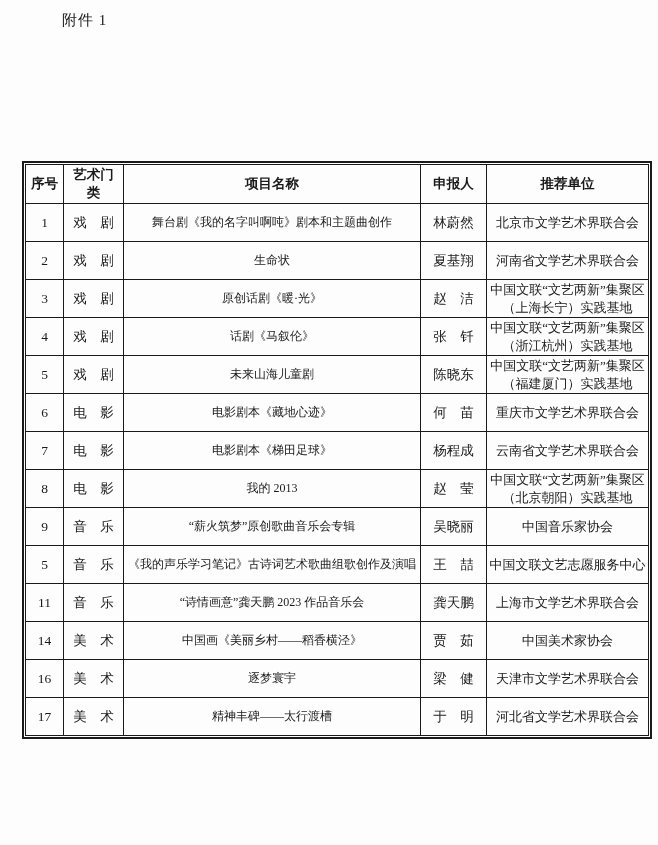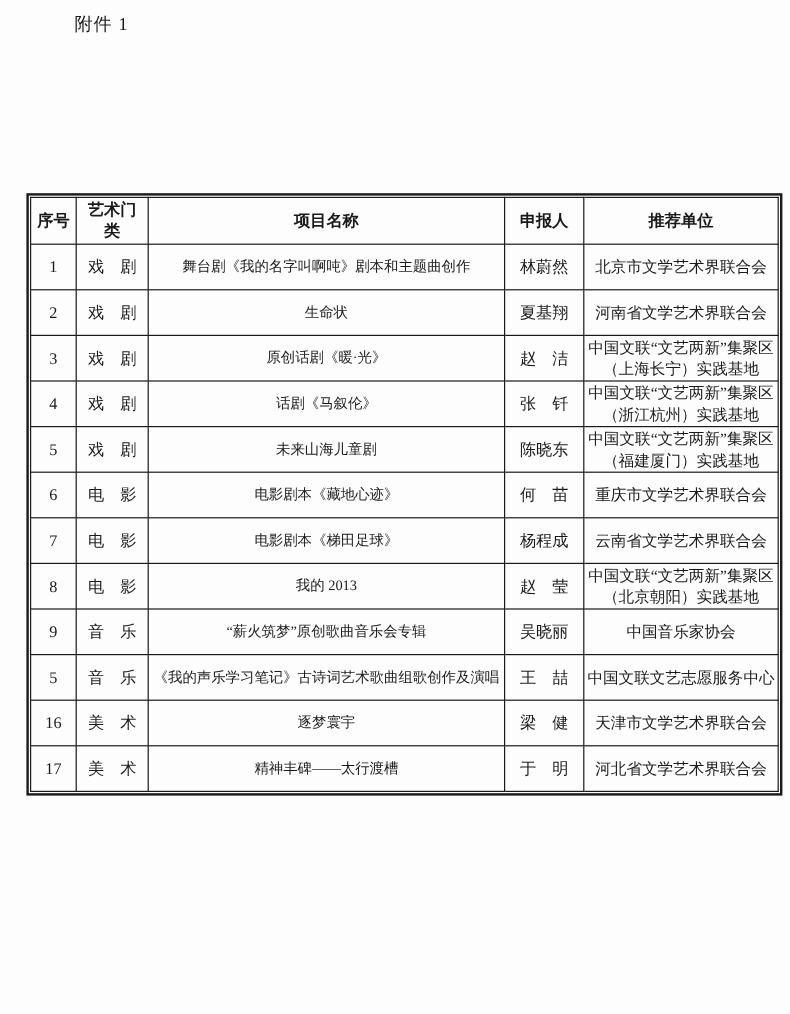--- a/index.html
+++ b/index.html
@@ -170,23 +170,37 @@
   </tr>
 
   <tr>
     <td class="cell-no">5</td>
     <td class="cell-category">音　乐</td>
     <td class="cell-project">《我的声乐学习笔记》古诗词艺术歌曲组歌创作及演唱</td>
     <td class="cell-applicant">王　喆</td>
     <td class="cell-recommender">中国文联文艺志愿服务中心</td>
   </tr>
 
-
-
-
+  <tr>
+    <td class="cell-no">11</td>
+    <td class="cell-category">音　乐</td>
+    <td class="cell-project">“诗情画意”龚天鹏 2023 作品音乐会</td>
+    <td class="cell-applicant">龚天鹏</td>
+    <td class="cell-recommender">上海市文学艺术界联合会</td>
+  </tr>
+
+
+
+  <tr>
+    <td class="cell-no">14</td>
+    <td class="cell-category">美　术</td>
+    <td class="cell-project">中国画《美丽乡村——稻香横泾》</td>
+    <td class="cell-applicant">贾　茹</td>
+    <td class="cell-recommender">中国美术家协会</td>
+  </tr>
 
 
   <tr>
     <td class="cell-no">16</td>
     <td class="cell-category">美　术</td>
     <td class="cell-project">逐梦寰宇</td>
     <td class="cell-applicant">梁　健</td>
     <td class="cell-recommender">天津市文学艺术界联合会</td>
   </tr>
 

